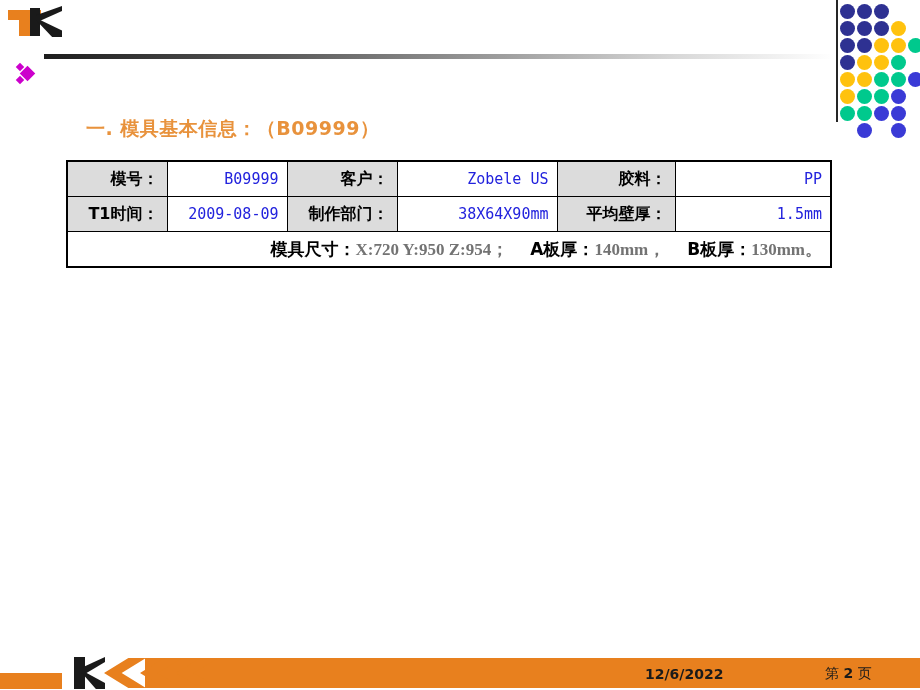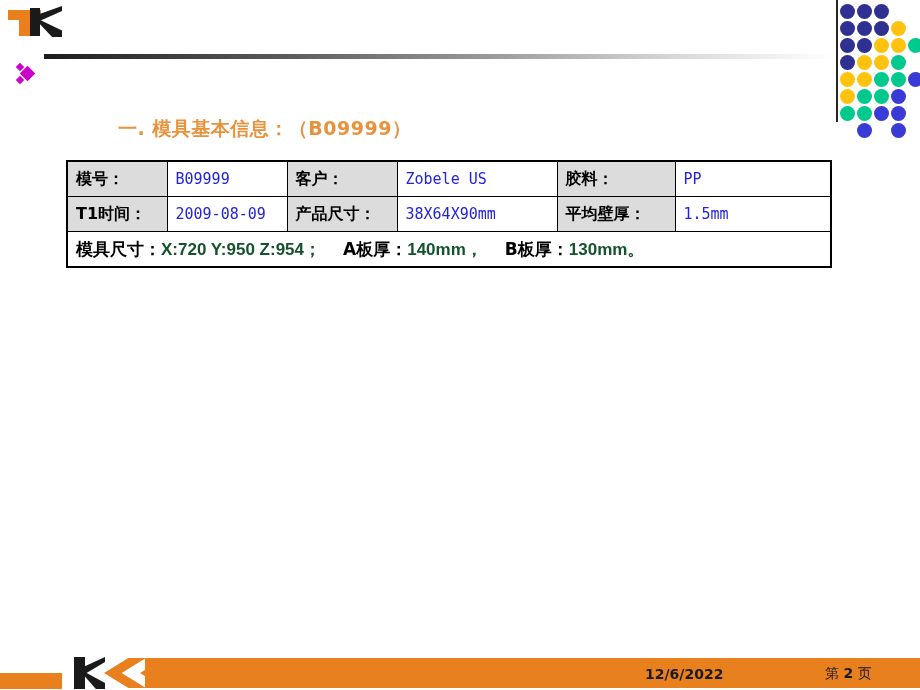--- a/index.html
+++ b/index.html
@@ -174,35 +174,35 @@
   .section-heading {
     position: absolute;
     left: 86px;
     top: 116px;
     font-family: "DejaVu Sans", "Liberation Sans", sans-serif;
     font-size: 19px;
     font-weight: bold;
     color: #E8923C;
     white-space: nowrap;
     letter-spacing: 0.5px;
-    margin-left: 32px;
   }
 
   
   .info-table-wrap {
     position: absolute;
     left: 66px;
     top: 160px;
     width: 764px;
   }
   table.info-table {
     border-collapse: collapse;
     width: 100%;
     table-layout: fixed;
     border: 2px solid #000000;
+    text-align: right;
   }
   table.info-table td {
     border: 1px solid #000000;
     height: 34px;
     padding: 0 8px;
     vertical-align: middle;
     overflow: hidden;
     white-space: nowrap;
   }
   td.lbl {
@@ -241,21 +241,21 @@
   td.summary-cell {
     background: #ffffff;
     height: 36px;
     padding: 0 8px;
     font-family: "DejaVu Sans", "Liberation Sans", sans-serif;
     font-size: 17px;
     font-weight: bold;
     color: #000000;
     white-space: nowrap;
   }
-  td.summary-cell .bl { color: #14532d; font-family: Liberation Sans, sans-serif; }
+  td.summary-cell .bl { color: #737373; font-family: Liberation Serif, serif; }
   td.summary-cell .gap { display: inline-block; width: 22px; }
 
   
   .footer {
     position: absolute;
     left: 0;
     bottom: 0;
     width: 920px;
     height: 40px;
   }
@@ -425,21 +425,21 @@
           <td class="lbl">模号：</td>
           <td class="val">B09999</td>
           <td class="lbl">客户：</td>
           <td class="val">Zobele US</td>
           <td class="lbl">胶料：</td>
           <td class="val">PP</td>
         </tr>
         <tr>
           <td class="lbl">T1时间：</td>
           <td class="val">2009-08-09</td>
-          <td class="lbl">产品尺寸：</td>
+          <td class="lbl">制作部门：</td>
           <td class="val">38X64X90mm</td>
           <td class="lbl">平均壁厚：</td>
           <td class="val">1.5mm</td>
         </tr>
         <tr>
           <td class="summary-cell" colspan="6">
             <span>模具尺寸：</span><span class="bl">X:720 Y:950 Z:954；</span><span class="gap"></span><span>A板厚：</span><span class="bl">140mm，</span><span class="gap"></span><span>B板厚：</span><span class="bl">130mm。</span>
           </td>
         </tr>
       </tbody>

